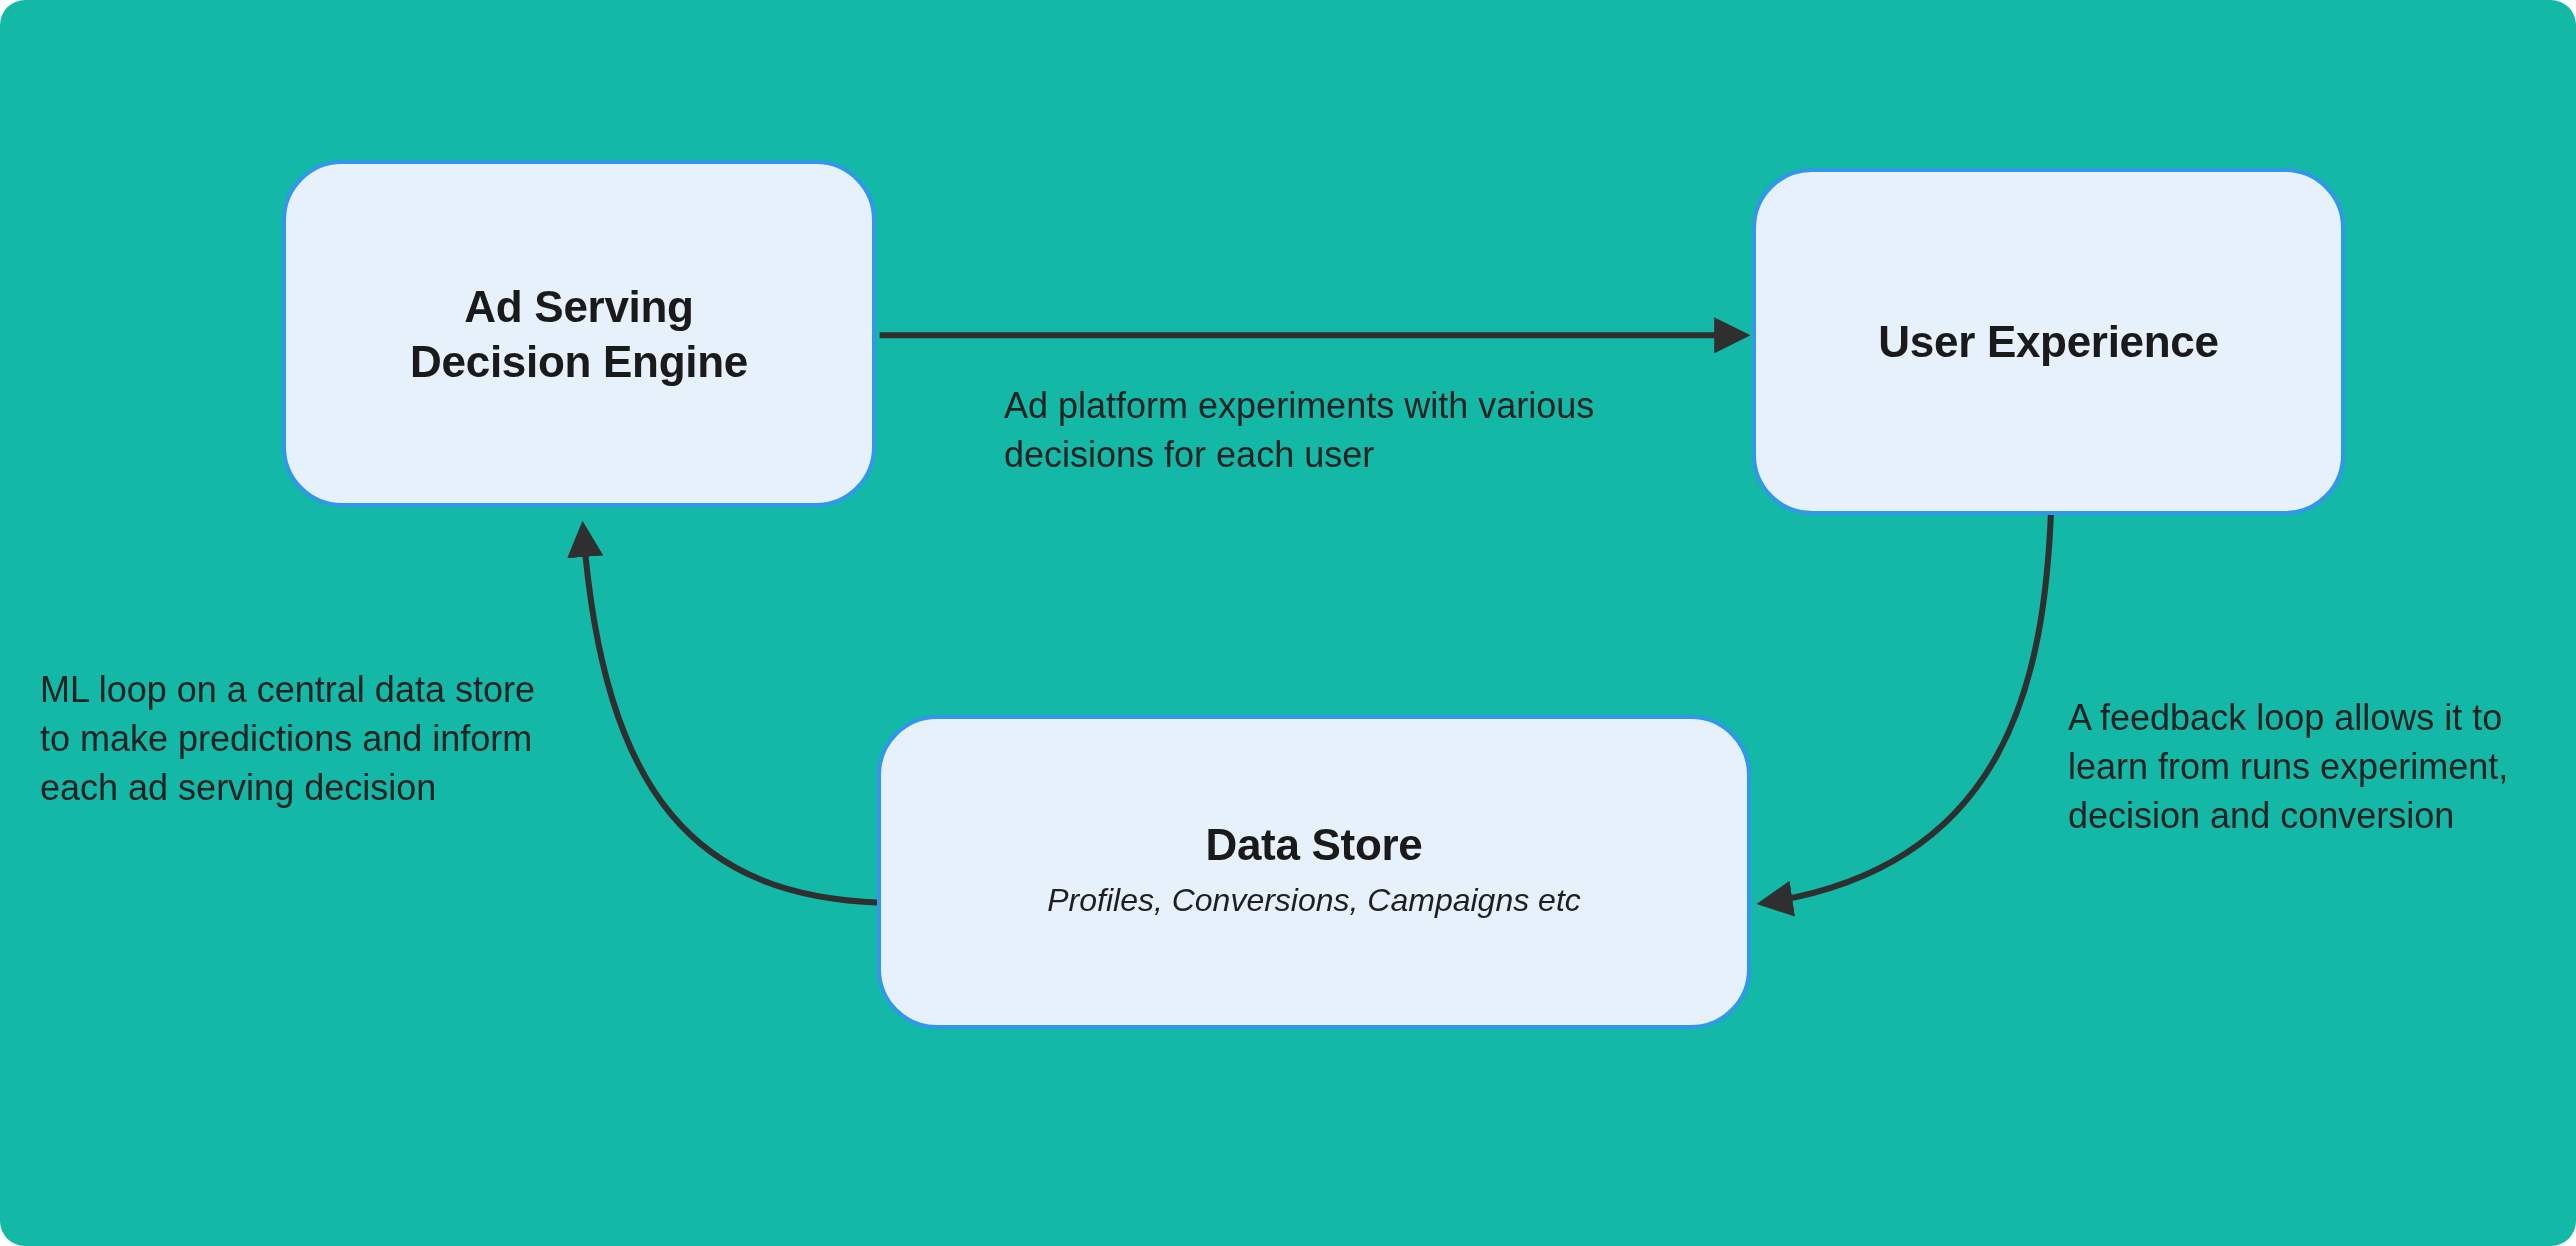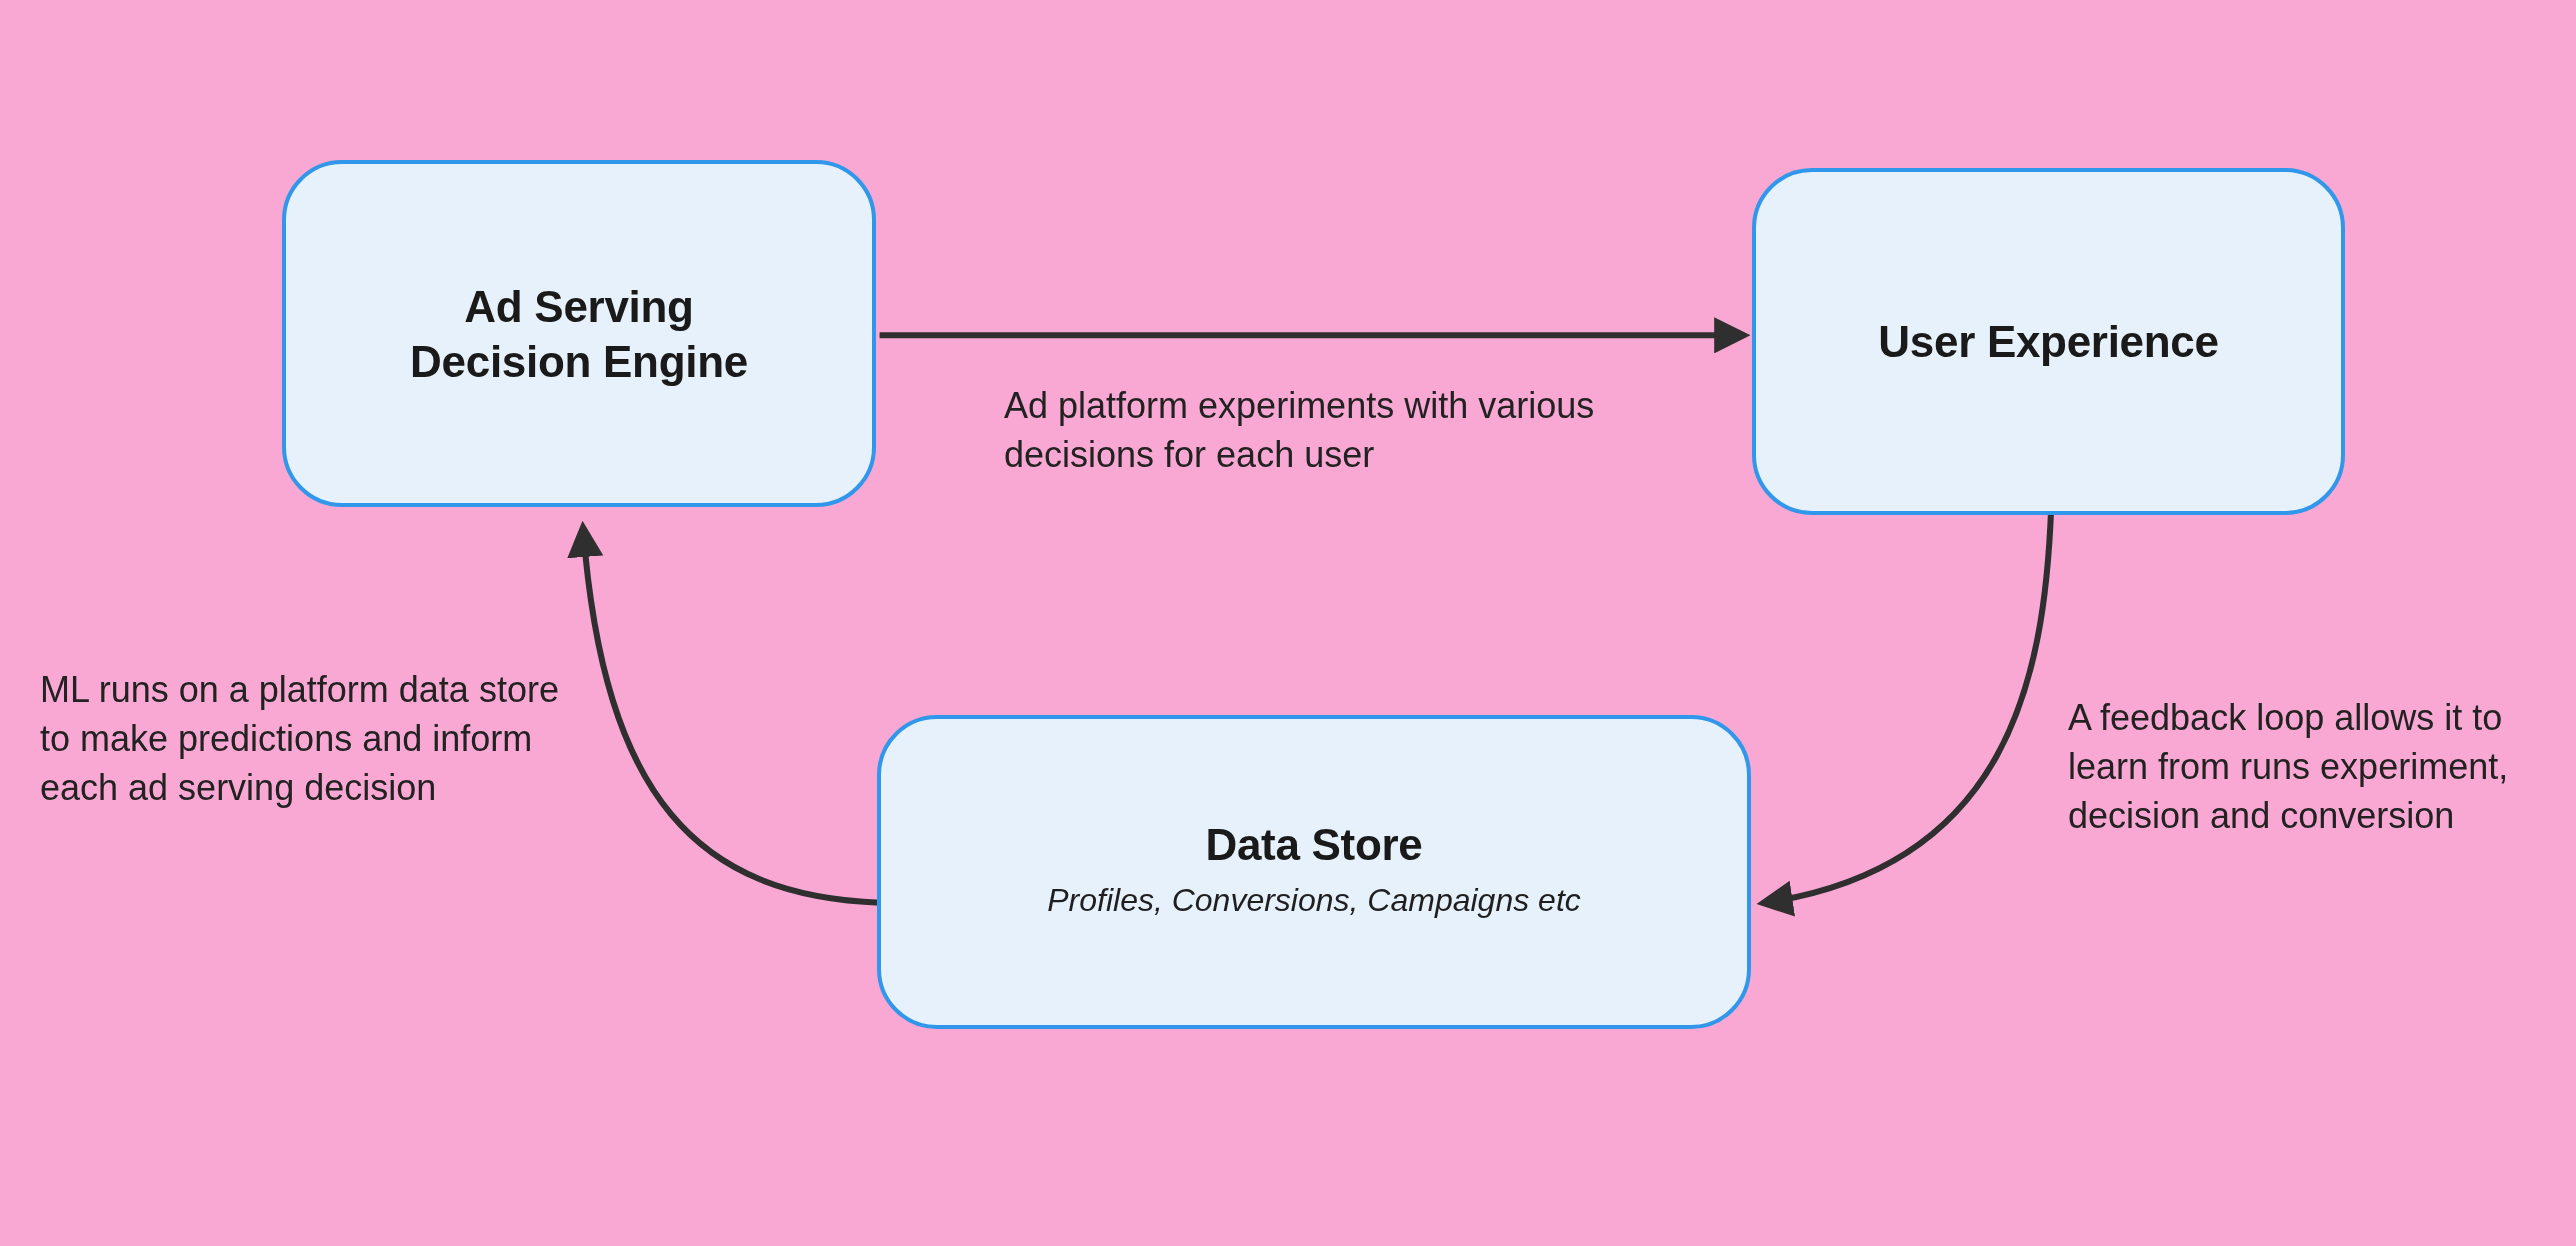--- a/index.html
+++ b/index.html
@@ -4,23 +4,24 @@
 <style>
   html, body {
     margin: 0;
     padding: 0;
     background: #ffffff;
   }
   .canvas {
     position: relative;
     width: 2576px;
     height: 1246px;
-    background: #f9a8d4;
+    background: #14b8a6;
     overflow: hidden;
     font-family: "Liberation Sans", "DejaVu Sans", sans-serif;
+    border-radius: 25px;
   }
   .edges-svg {
     position: absolute;
     left: 0; top: 0;
     width: 2576px;
     height: 1246px;
   }
   .node {
     position: absolute;
     background: #E6F1FC;
@@ -100,19 +101,19 @@
     <div>decisions for each user</div>
   </div>
 
   <div class="edge-label label-right-side">
     <div>A feedback loop allows it to</div>
     <div>learn from runs experiment,</div>
     <div>decision and conversion</div>
   </div>
 
   <div class="edge-label label-left-side">
-    <div>ML runs on a platform data store</div>
+    <div>ML loop on a central data store</div>
     <div>to make predictions and inform</div>
     <div>each ad serving decision</div>
   </div>
 
 </div>
 
 
 </body></html>

